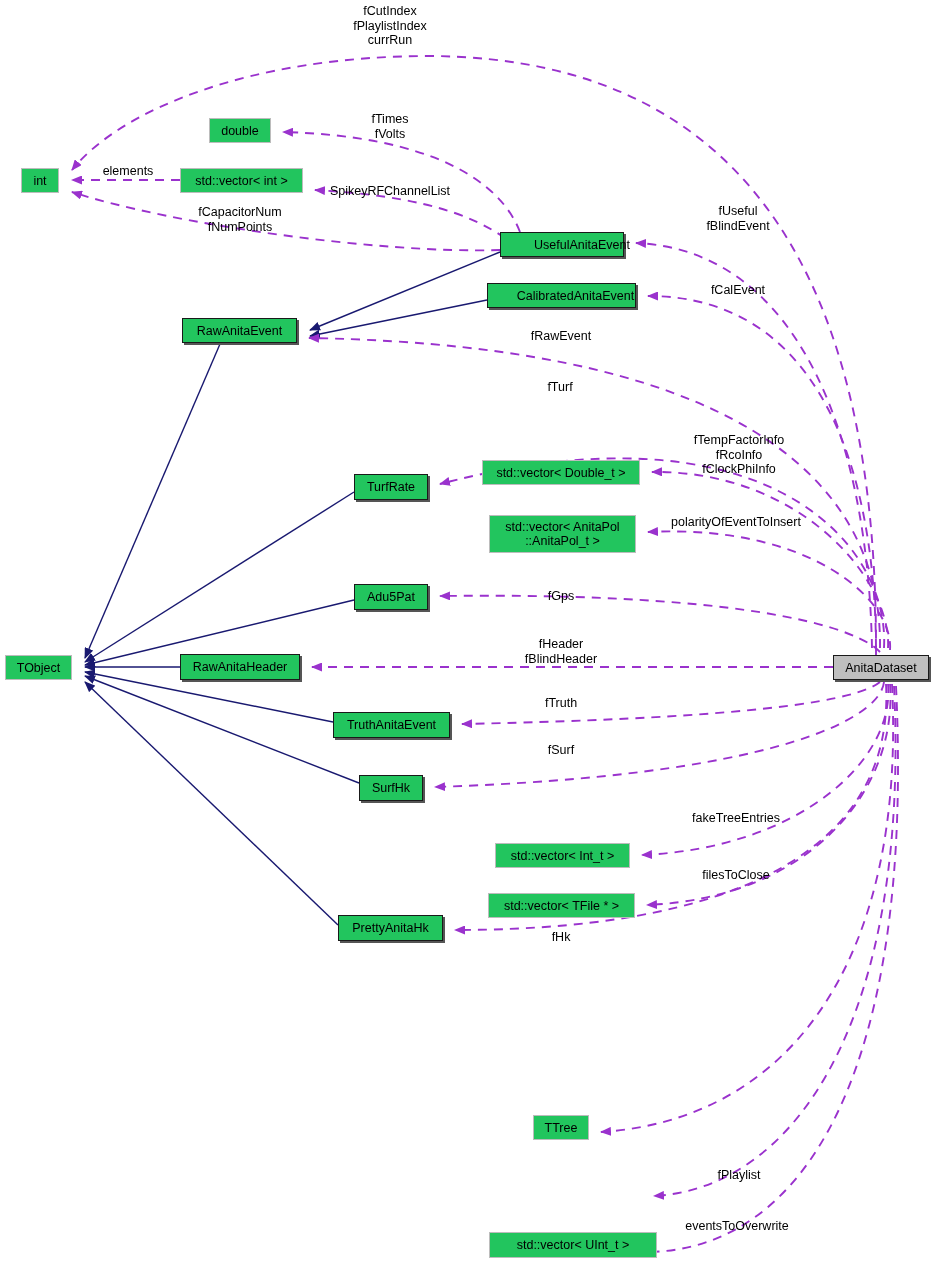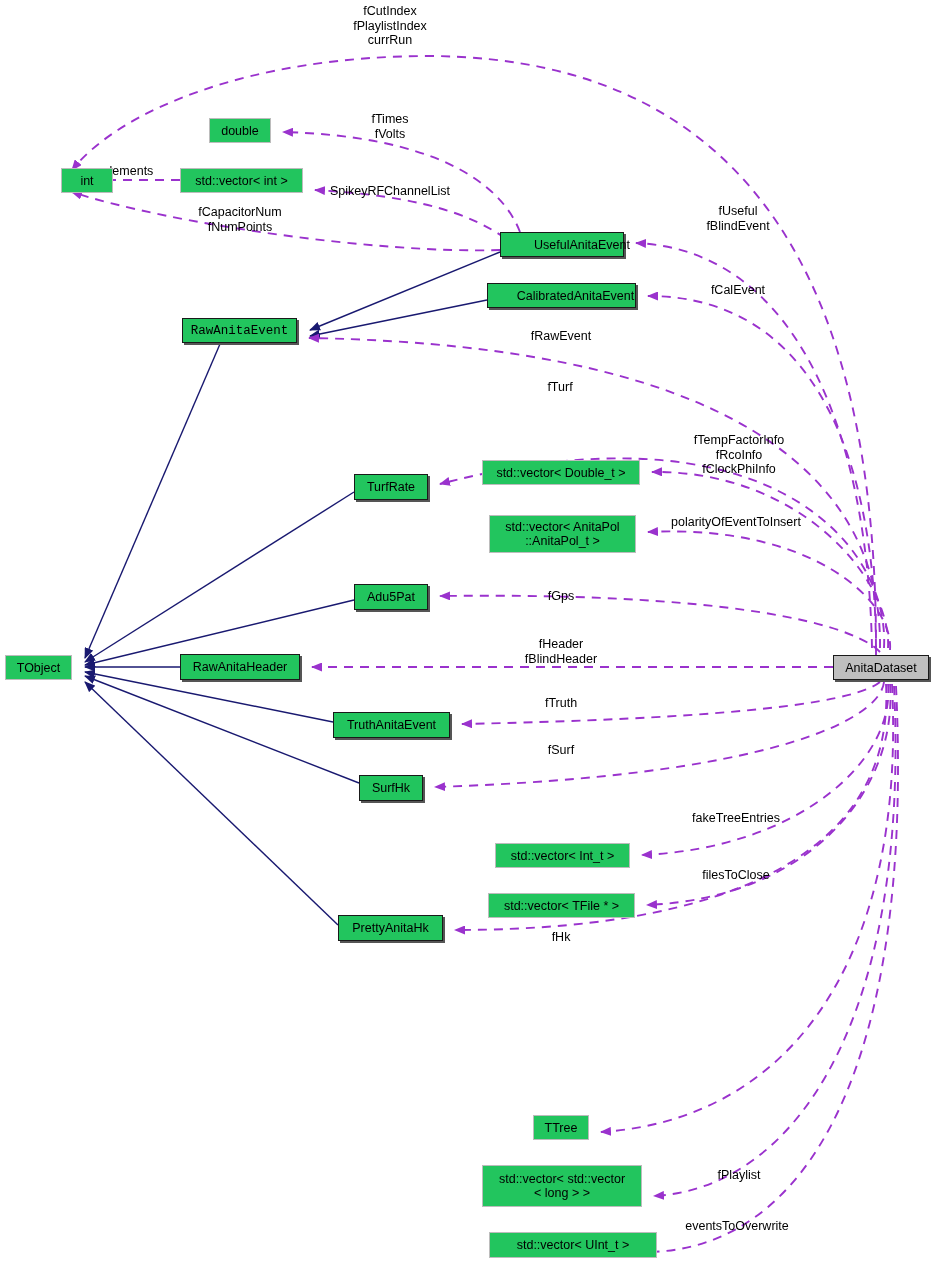--- a/index.html
+++ b/index.html
@@ -130,42 +130,40 @@
       <path d="M886,684 C894,830 770,930 455,930"></path>
 
       <path d="M892,684 C906,960 790,1120 601,1132"></path>
 
       <path d="M894,686 C910,1010 800,1188 654,1196"></path>
 
       <path d="M896,686 C914,1060 810,1252 645,1252"></path>
     </g>
   </svg>
 
-  <div class="node lib" style="left:21px;top:168px;width:52px;height:25px;margin-left:40px;">int</div>
+  <div class="node lib" style="left:21px;top:168px;width:38px;height:25px;">int</div>
   <div class="node lib" style="left:209px;top:118px;width:62px;height:25px;">double</div>
   <div class="node lib" style="left:180px;top:168px;width:123px;height:25px;">std::vector&lt; int &gt;</div>
   <div class="node cls" style="left:500px;top:232px;width:124px;height:25px;padding-left:40px;">UsefulAnitaEvent</div>
   <div class="node cls" style="left:487px;top:283px;width:149px;height:25px;padding-left:28px;">CalibratedAnitaEvent</div>
-  <div class="node cls" style="left:182px;top:318px;width:115px;height:25px;font-family:Liberation Mono, monospace;">RawAnitaEvent</div>
+  <div class="node cls" style="left:182px;top:318px;width:115px;height:25px;">RawAnitaEvent</div>
   <div class="node lib" style="left:482px;top:460px;width:158px;height:25px;">std::vector&lt; Double_t &gt;</div>
   <div class="node cls" style="left:354px;top:474px;width:74px;height:26px;">TurfRate</div>
   <div class="node lib" style="left:489px;top:515px;width:147px;height:38px;">std::vector&lt; AnitaPol
 ::AnitaPol_t &gt;</div>
   <div class="node cls" style="left:354px;top:584px;width:74px;height:26px;">Adu5Pat</div>
   <div class="node lib" style="left:5px;top:655px;width:67px;height:25px;">TObject</div>
   <div class="node cls" style="left:180px;top:654px;width:120px;height:26px;">RawAnitaHeader</div>
   <div class="node focus" style="left:833px;top:655px;width:96px;height:25px;">AnitaDataset</div>
   <div class="node cls" style="left:333px;top:712px;width:117px;height:26px;">TruthAnitaEvent</div>
   <div class="node cls" style="left:359px;top:775px;width:64px;height:26px;">SurfHk</div>
   <div class="node lib" style="left:495px;top:843px;width:135px;height:25px;">std::vector&lt; Int_t &gt;</div>
   <div class="node lib" style="left:488px;top:893px;width:147px;height:25px;">std::vector&lt; TFile * &gt;</div>
   <div class="node cls" style="left:338px;top:915px;width:105px;height:26px;">PrettyAnitaHk</div>
   <div class="node lib" style="left:533px;top:1115px;width:56px;height:25px;">TTree</div>
-  <div class="node lib" style="left:482px;top:1165px;width:160px;height:42px;">std::vector&lt; std::vector
-&lt; long &gt; &gt;</div>
   <div class="node lib" style="left:489px;top:1232px;width:168px;height:26px;">std::vector&lt; UInt_t &gt;</div>
 
   <div class="edge-label" style="left:390px;top:4px;">fCutIndex
 fPlaylistIndex
 currRun</div>
   <div class="edge-label" style="left:390px;top:112px;">fTimes
 fVolts</div>
   <div class="edge-label" style="left:128px;top:164px;">elements</div>
   <div class="edge-label" style="left:390px;top:184px;">SpikeyRFChannelList</div>
   <div class="edge-label" style="left:240px;top:205px;">fCapacitorNum

